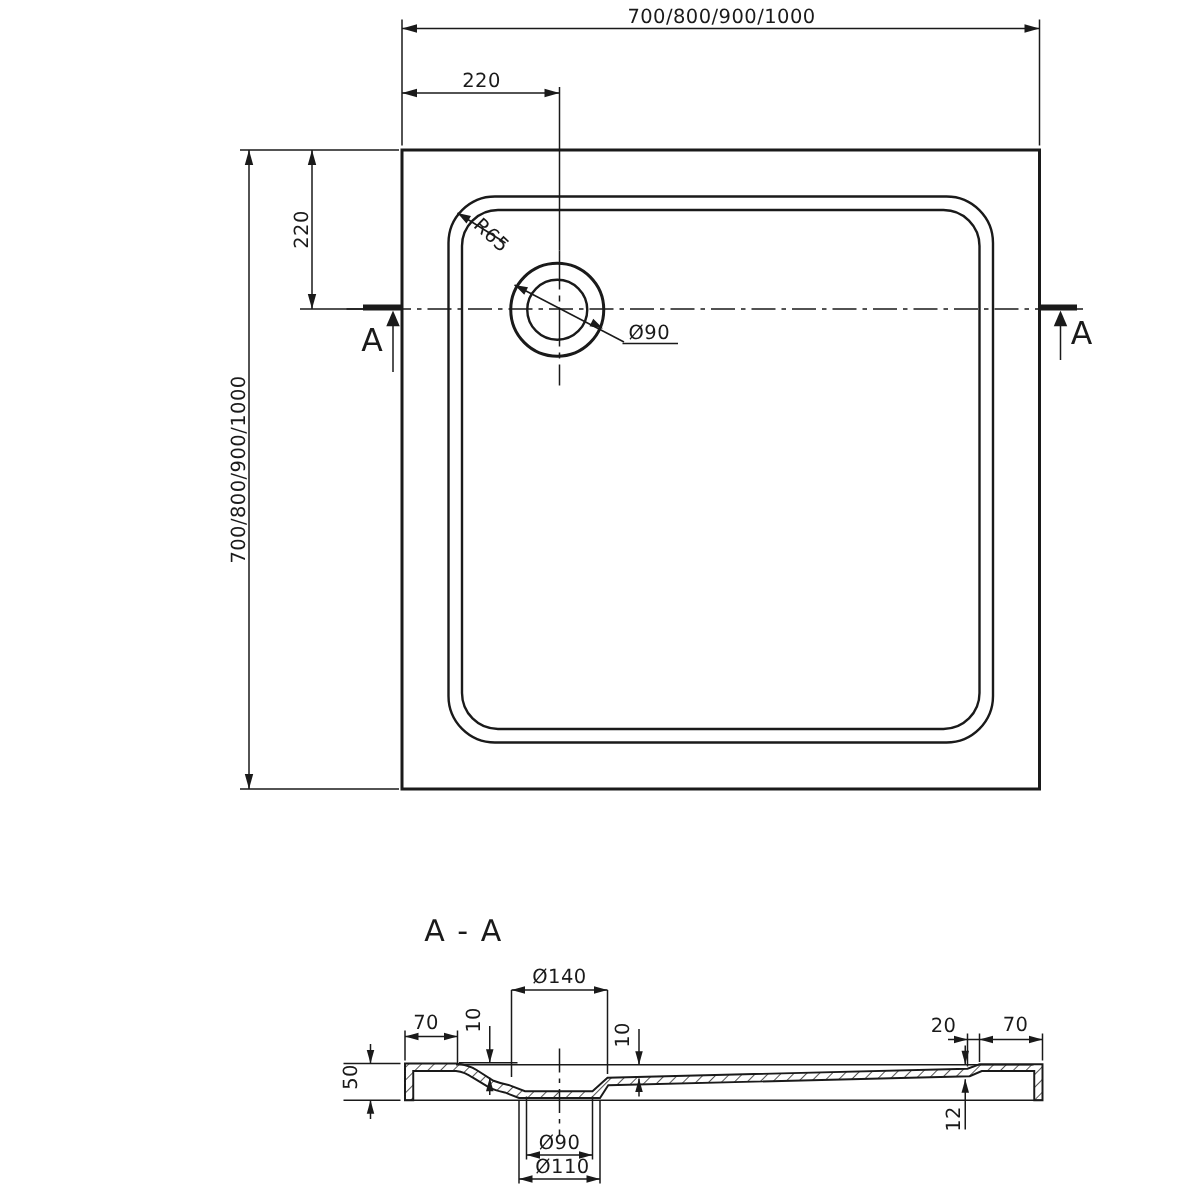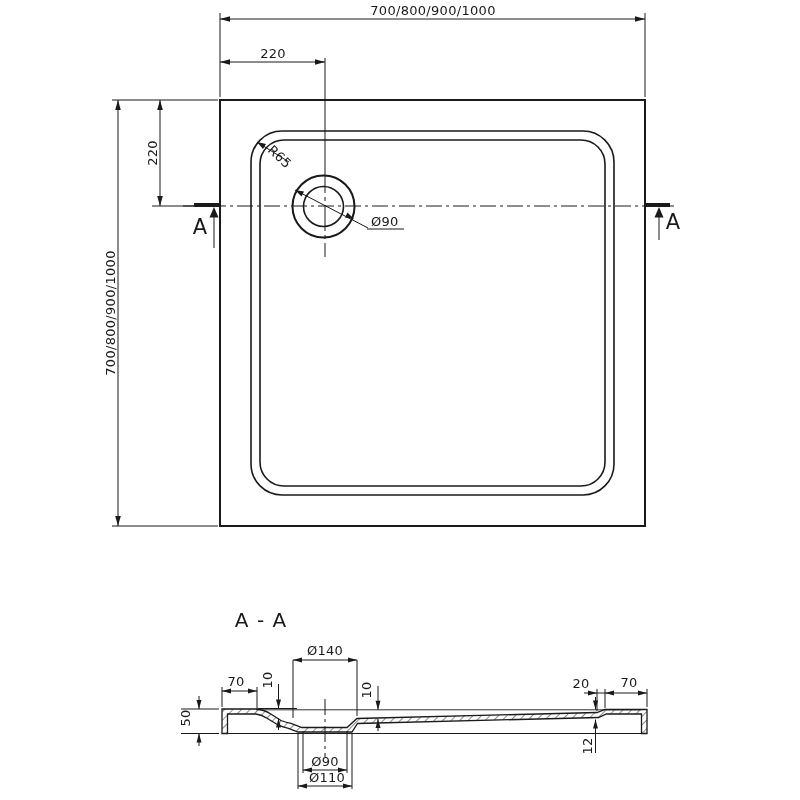--- a/index.html
+++ b/index.html
@@ -7,20 +7,21 @@
     padding: 0;
     background: #ffffff;
     width: 800px;
     height: 800px;
     overflow: hidden;
   }
   .drawing-wrap {
     width: 652px;
     height: 800px;
     background: #ffffff;
+    margin-left: 48px;
   }
   svg {
     display: block;
     font-family: "DejaVu Sans", "Liberation Sans", sans-serif;
   }
   .dim-text {
     font-size: 13px;
     fill: #1a1a1a;
     letter-spacing: 0.3px;
   }

